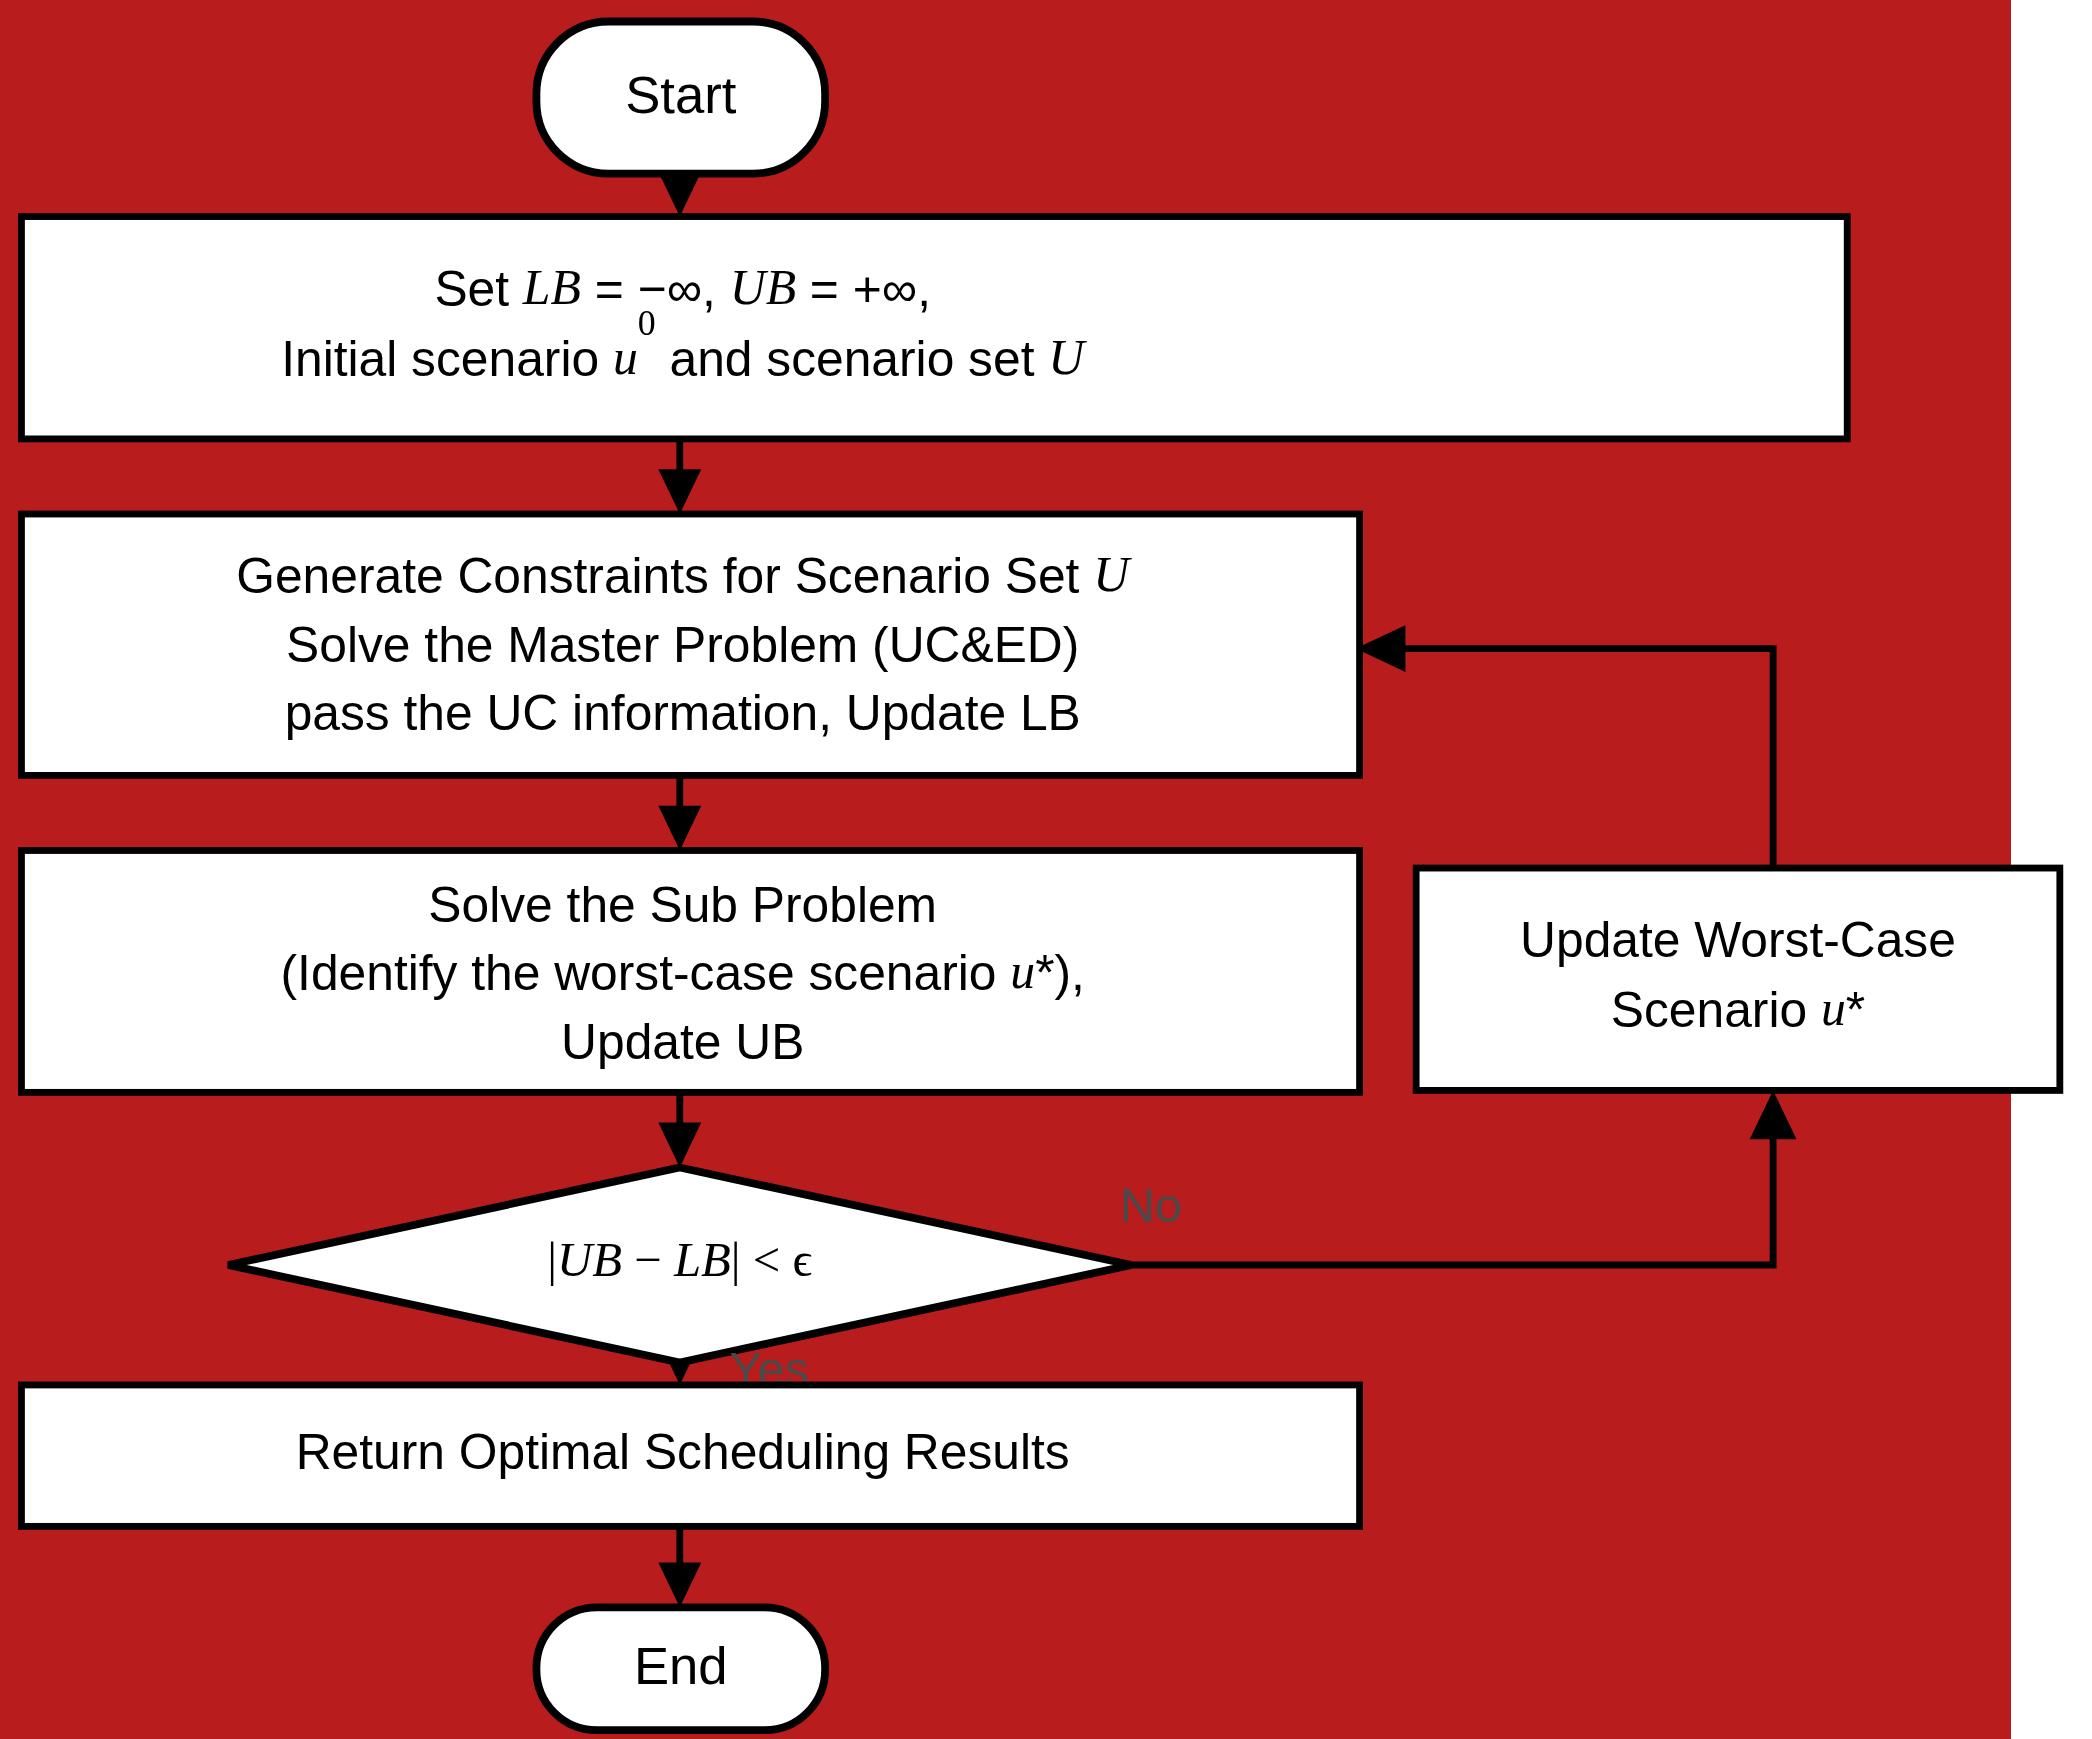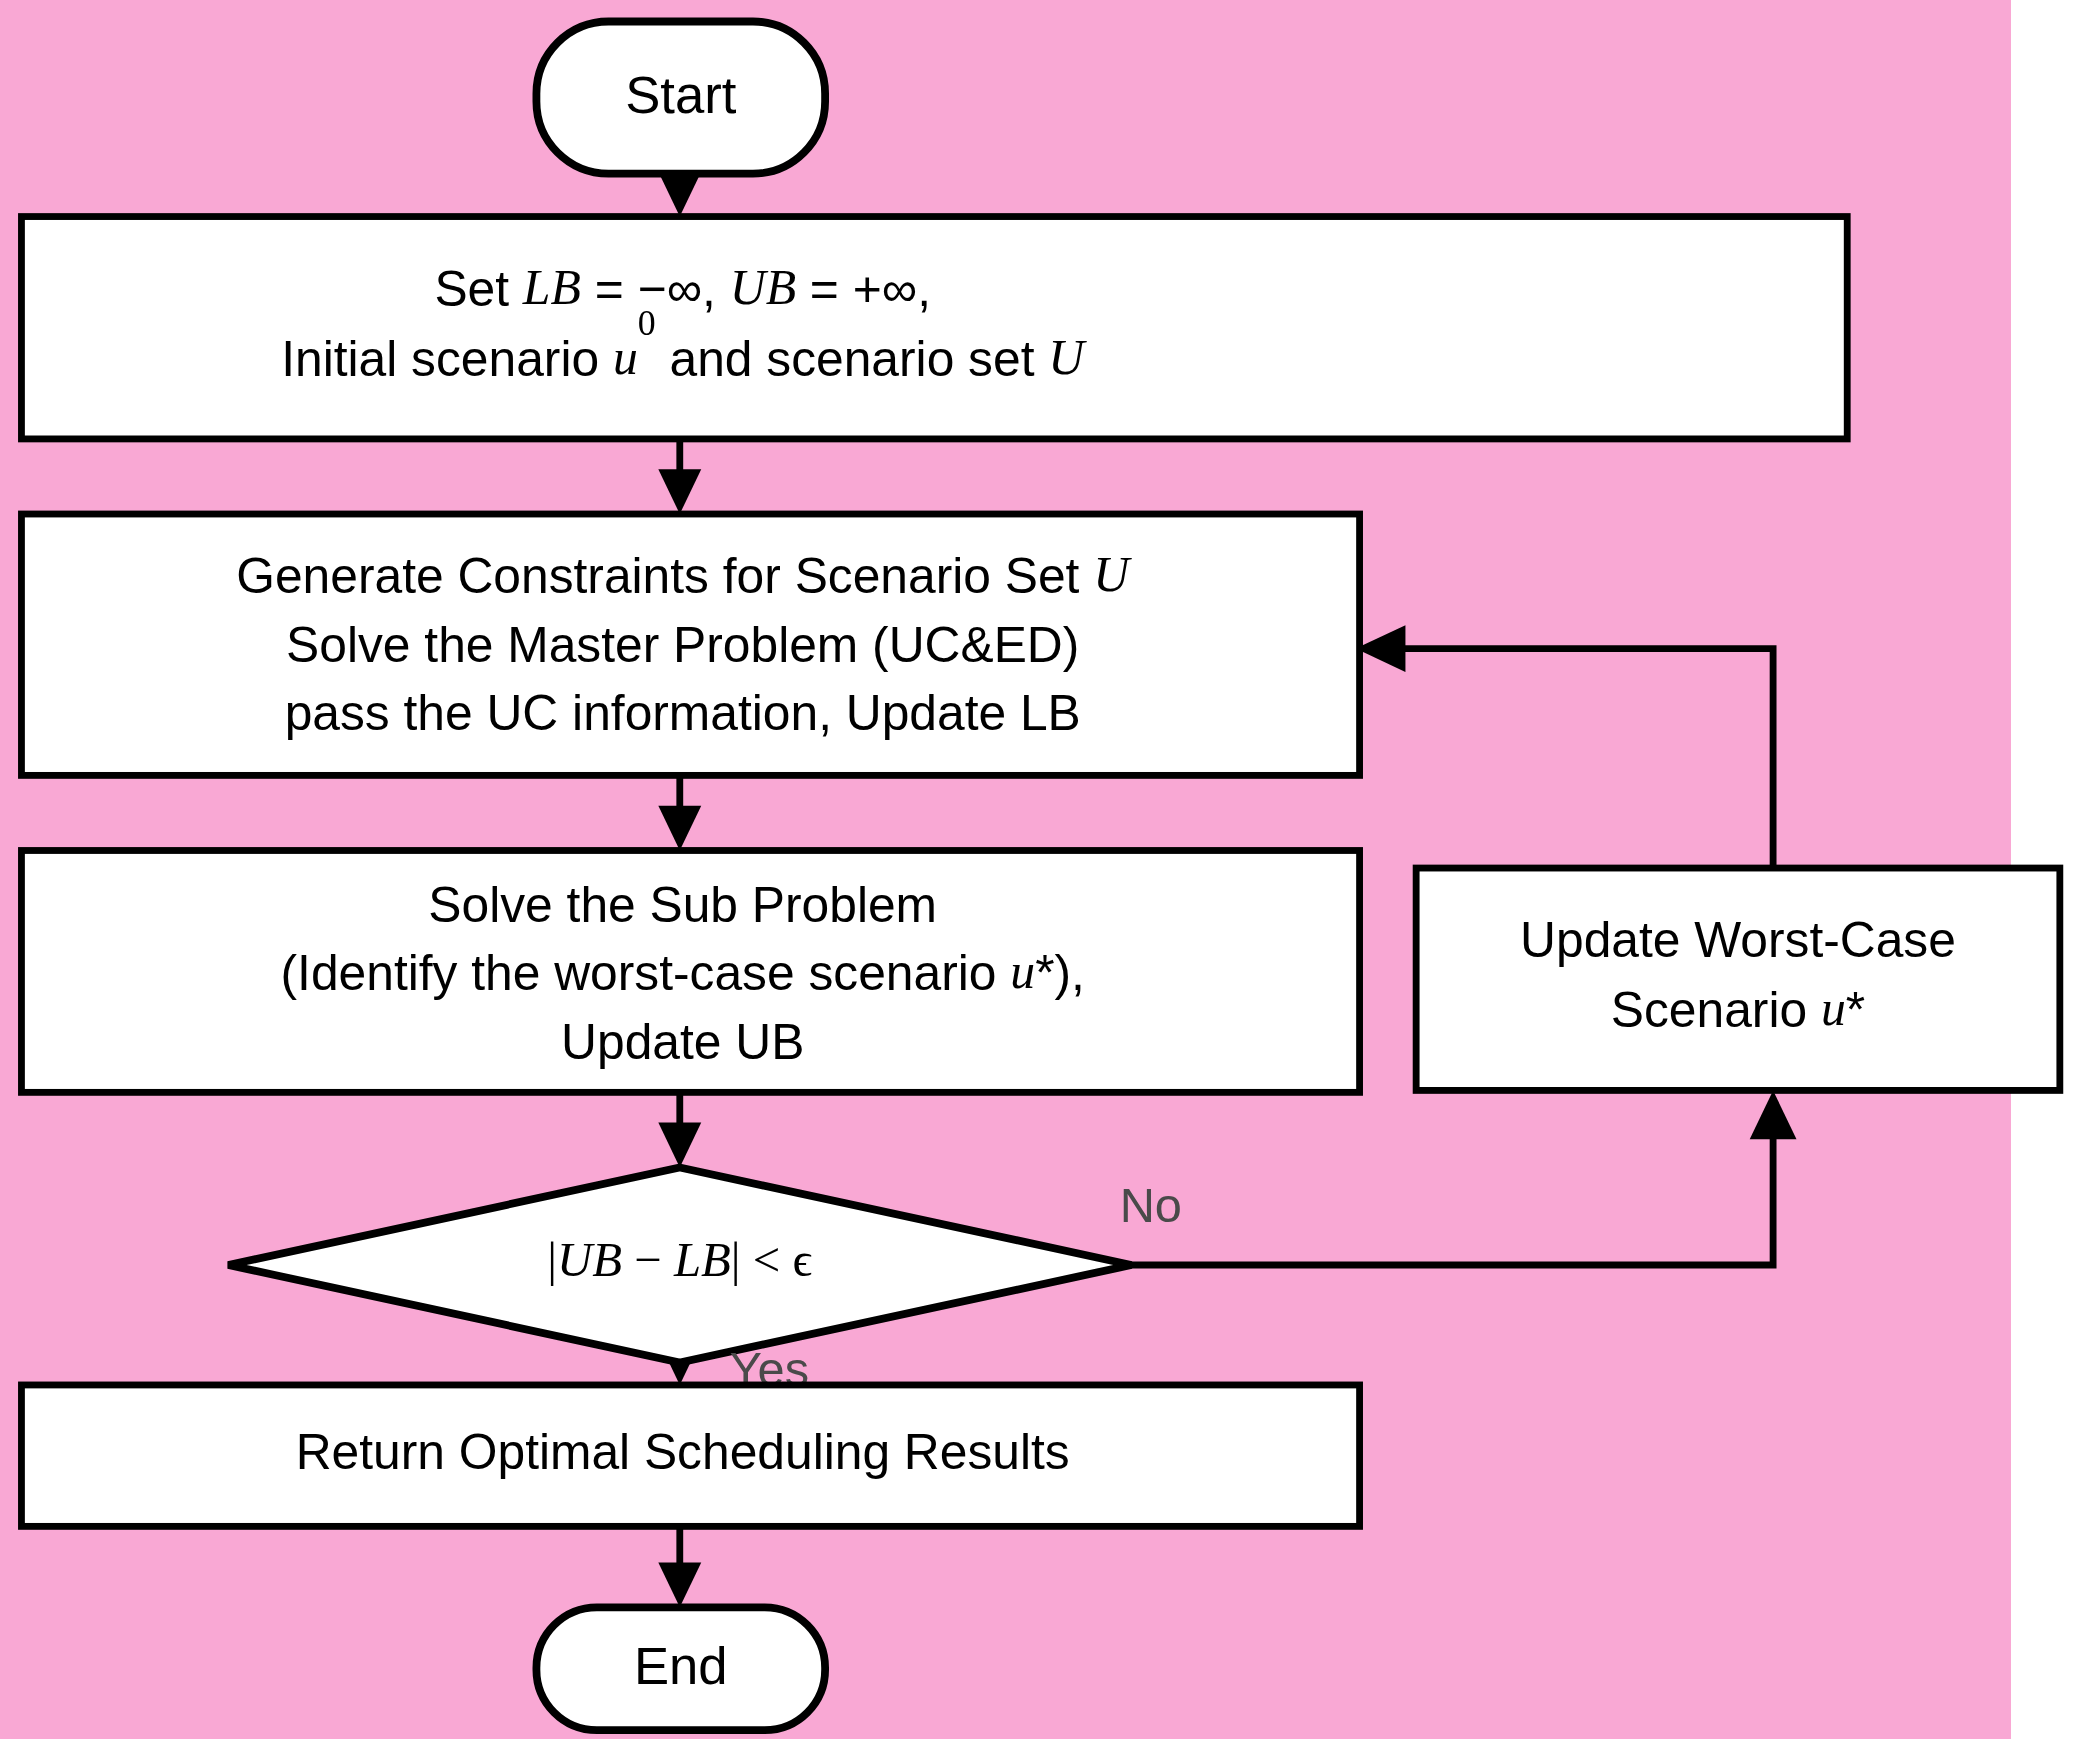--- a/index.html
+++ b/index.html
@@ -10,21 +10,21 @@
   body {
     width: 2093px;
     height: 1740px;
     overflow: hidden;
     font-family: "Liberation Sans", sans-serif;
   }
   #flowchart-root {
     position: relative;
     width: 2011px;
     height: 1740px;
-    background: #f9a8d4;
+    background: #b91c1c;
   }
   svg#flow-svg {
     display: block;
     width: 2093px;
     height: 1740px;
   }
   .node-shape {
     fill: #ffffff;
     stroke: #000000;
     stroke-width: 7;

